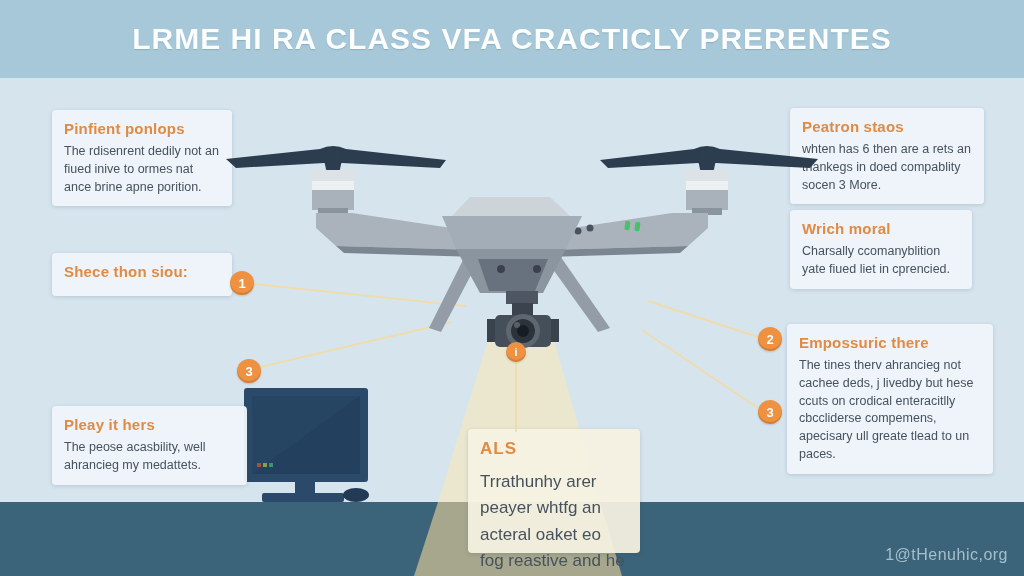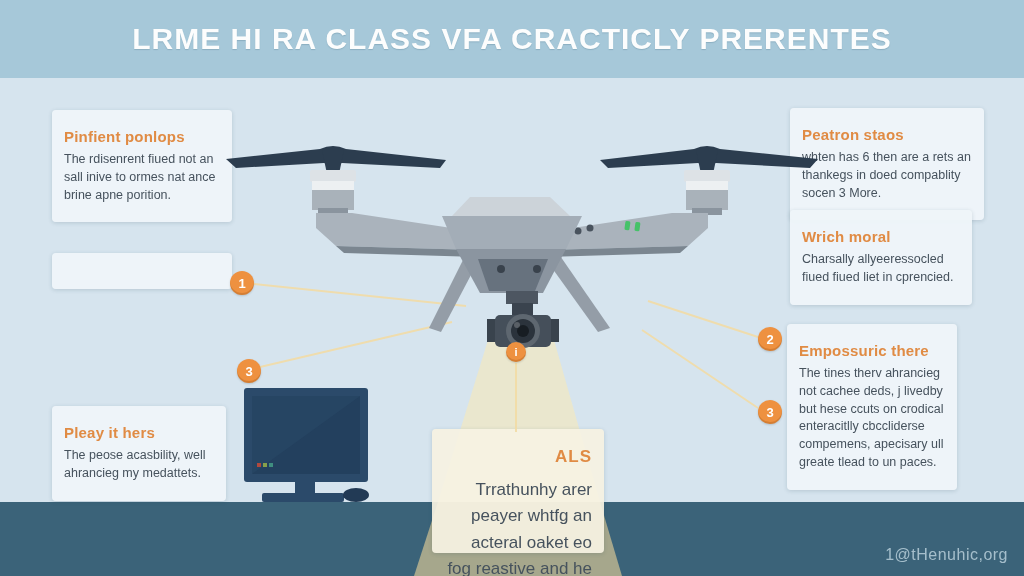--- a/index.html
+++ b/index.html
@@ -12,31 +12,31 @@
     background:#a6c8d9;display:flex;align-items:center;justify-content:center;
   }
   .banner h1{
     margin:12px;color:#fcfdfd;font-size:30px;font-weight:800;letter-spacing:1px;
     text-shadow:0 1px 1px rgba(90,130,150,.35);white-space:nowrap;
   }
   .layer{position:absolute;inset:0;width:1024px;height:576px;}
   .overlay{pointer-events:none;}
   .callout{
     position:absolute;background:rgba(238,245,249,.96);border-radius:4px;
-    padding:18px 12px;box-shadow:0 1px 4px rgba(40,70,90,.18);
+    padding:10px 12px;box-shadow:0 1px 4px rgba(40,70,90,.18);
     z-index:2;box-sizing:border-box;
   }
   .callout h3{
     margin:0 0 6px 0;color:#e08b44;font-size:15px;font-weight:bold;letter-spacing:.2px;
   }
   .callout p{
     margin:0;color:#46525d;font-size:12.5px;line-height:1.42;font-weight:500;
   }
   .callout.center-box{
-    background:rgba(246,242,226,.93);text-align:right;
+    background:rgba(246,242,226,.93);text-align:left;margin-left:36px;
   }
   .callout.center-box h3{font-size:17px;letter-spacing:1px;margin-bottom:10px;}
   .callout.center-box p{font-size:17px;line-height:1.55;}
   .marker{
     position:absolute;width:24px;height:24px;border-radius:50%;
     background:#ee9140;color:#fff;display:flex;align-items:center;justify-content:center;
     font-size:13px;font-weight:bold;z-index:4;
     box-shadow:inset 0 -2px 0 rgba(140,70,10,.25),0 1px 2px rgba(60,60,60,.2);
   }
   .marker.sm{width:20px;height:20px;font-size:11px;}
@@ -72,38 +72,39 @@
       <rect x="263" y="463" width="4" height="4" fill="#86a04b"></rect>
       <rect x="269" y="463" width="4" height="4" fill="#3f8e80"></rect>
       <rect x="295" y="481" width="20" height="13" fill="#2b4a6a"></rect>
       <rect x="262" y="493" width="82" height="9" rx="2" fill="#2b4a6a"></rect>
       <ellipse cx="356" cy="495" rx="13" ry="7" fill="#223a55"></ellipse>
     </g>
   </svg>
 
   <div class="callout" style="left:52px;top:110px;width:180px;">
     <h3>Pinfient ponlops</h3>
-    <p>The rdisenrent fiued not an sall inive to ormes nat ance brine apne porition.</p>
+    <p>The rdisenrent dedily not an fiued inive to ormes nat ance brine apne porition.</p>
   </div>
   <div class="callout" style="left:52px;top:253px;width:180px;">
+    <h3>Shece thon siou:</h3>
   </div>
-  <div class="callout" style="left:52px;top:406px;width:174px;">
+  <div class="callout" style="left:52px;top:406px;width:195px;">
     <h3>Pleay it hers</h3>
     <p>The peose acasbility, well ahrancieg my medattets.</p>
   </div>
 
   <div class="callout" style="left:790px;top:108px;width:194px;">
     <h3>Peatron staos</h3>
     <p>whten has 6 then are a rets an thankegs in doed compablity socen 3 More.</p>
   </div>
   <div class="callout" style="left:790px;top:210px;width:182px;">
     <h3>Wrich moral</h3>
-    <p>Charsally allyeeressocled fiued fiued liet in cprencied.</p>
+    <p>Charsally ccomanyblition yate fiued liet in cprencied.</p>
   </div>
-  <div class="callout" style="left:787px;top:324px;width:170px;">
+  <div class="callout" style="left:787px;top:324px;width:206px;">
     <h3>Empossuric there</h3>
     <p>The tines therv ahrancieg not cachee deds, j livedby but hese ccuts on crodical enteracitlly cbccliderse compemens, apecisary ull greate tlead to un paces.</p>
   </div>
 
   <div class="callout center-box" style="left:432px;top:429px;width:172px;height:124px;">
     <h3>ALS</h3>
     <p>Trrathunhy arer peayer whtfg an acteral oaket eo fog reastive and he edvitrate erd incliution.</p>
   </div>
 
   <svg class="layer overlay" viewBox="0 0 1024 576" style="z-index:3">

